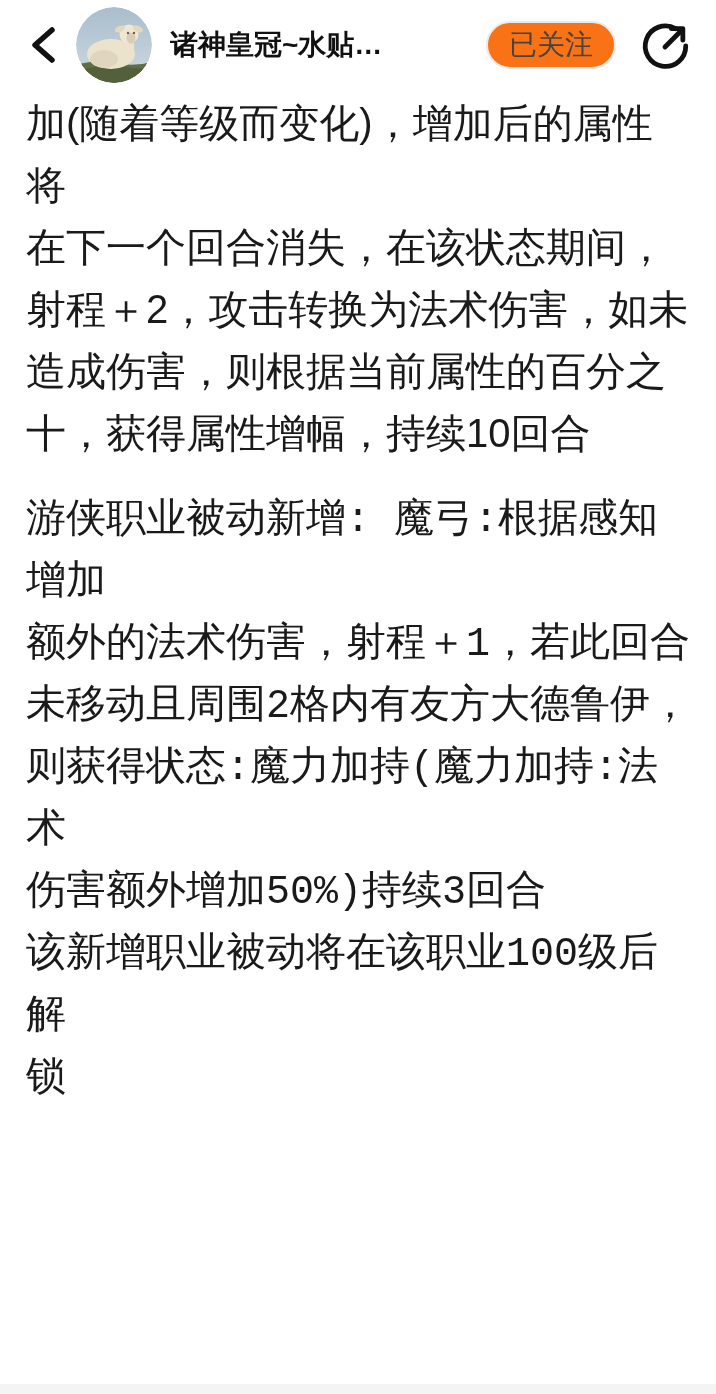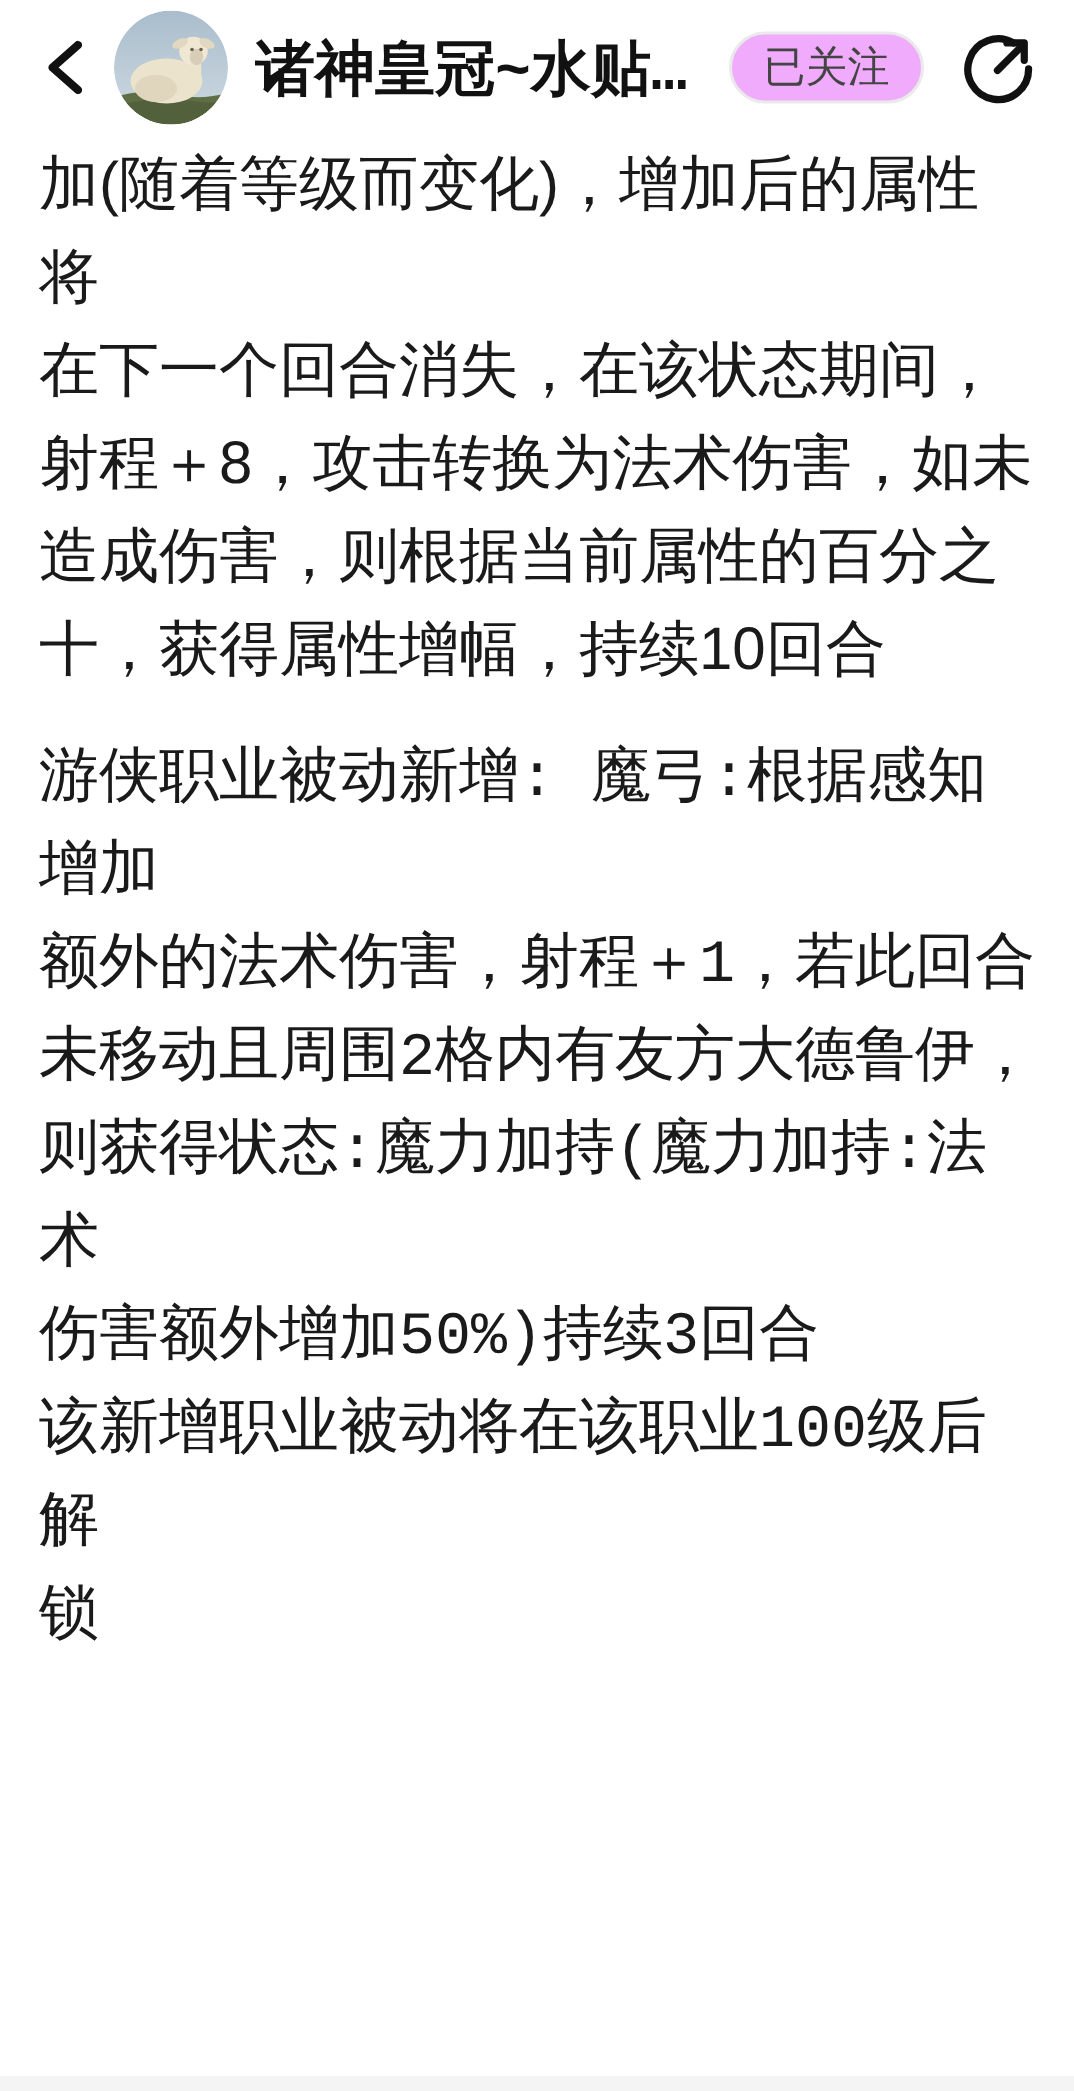--- a/index.html
+++ b/index.html
@@ -31,36 +31,35 @@
   .avatar {
     width: 76px; height: 76px;
     border-radius: 50%;
     overflow: hidden;
     margin-left: 12px;
     flex: none;
     cursor: pointer;
   }
   .avatar svg { display: block; }
   .title {
-    font-size: 40px;
+    font-size: 28px;
     font-weight: 700;
     color: #111111;
     margin-left: 18px;
     white-space: nowrap;
     overflow: hidden;
     cursor: pointer;
-    font-family: Liberation Mono, monospace;
   }
   .follow-btn {
     margin-left: auto;
     flex: none;
     font-family: "Liberation Sans", sans-serif;
     font-size: 28px;
     color: #444444;
-    background: #f0abfc;
+    background: #f97316;
     border: 2px solid #eaeaea;
     border-radius: 26px;
     padding: 8px 21px;
     line-height: 1;
     cursor: pointer;
   }
   .share-btn {
     background: none; border: none; padding: 0;
     margin-left: 22px;
     width: 54px; height: 56px;
@@ -139,21 +138,21 @@
         <path d="M28 30 L45.5 12.5" fill="none" stroke="#111111" stroke-width="5" stroke-linecap="round"></path>
         <path d="M34.5 11 L46.5 11 L46.5 23" fill="none" stroke="#111111" stroke-width="5" stroke-linecap="round" stroke-linejoin="round"></path>
       </svg>
     </button>
 
   </header>
 
   <main class="post-body">
     <p class="para">加(随着等级而变化)，增加后的属性将
 在下一个回合消失，在该状态期间，
-射程＋8，攻击转换为法术伤害，如未
+射程＋2，攻击转换为法术伤害，如未
 造成伤害，则根据当前属性的百分之
 十，获得属性增幅，持续10回合</p>
     <p class="para">游侠职业被动新增: 魔弓:根据感知增加
 额外的法术伤害，射程＋1，若此回合
 未移动且周围2格内有友方大德鲁伊，
 则获得状态:魔力加持(魔力加持:法术
 伤害额外增加50%)持续3回合</p>
     <p class="para continuation">该新增职业被动将在该职业100级后解
 锁</p>
   </main>

